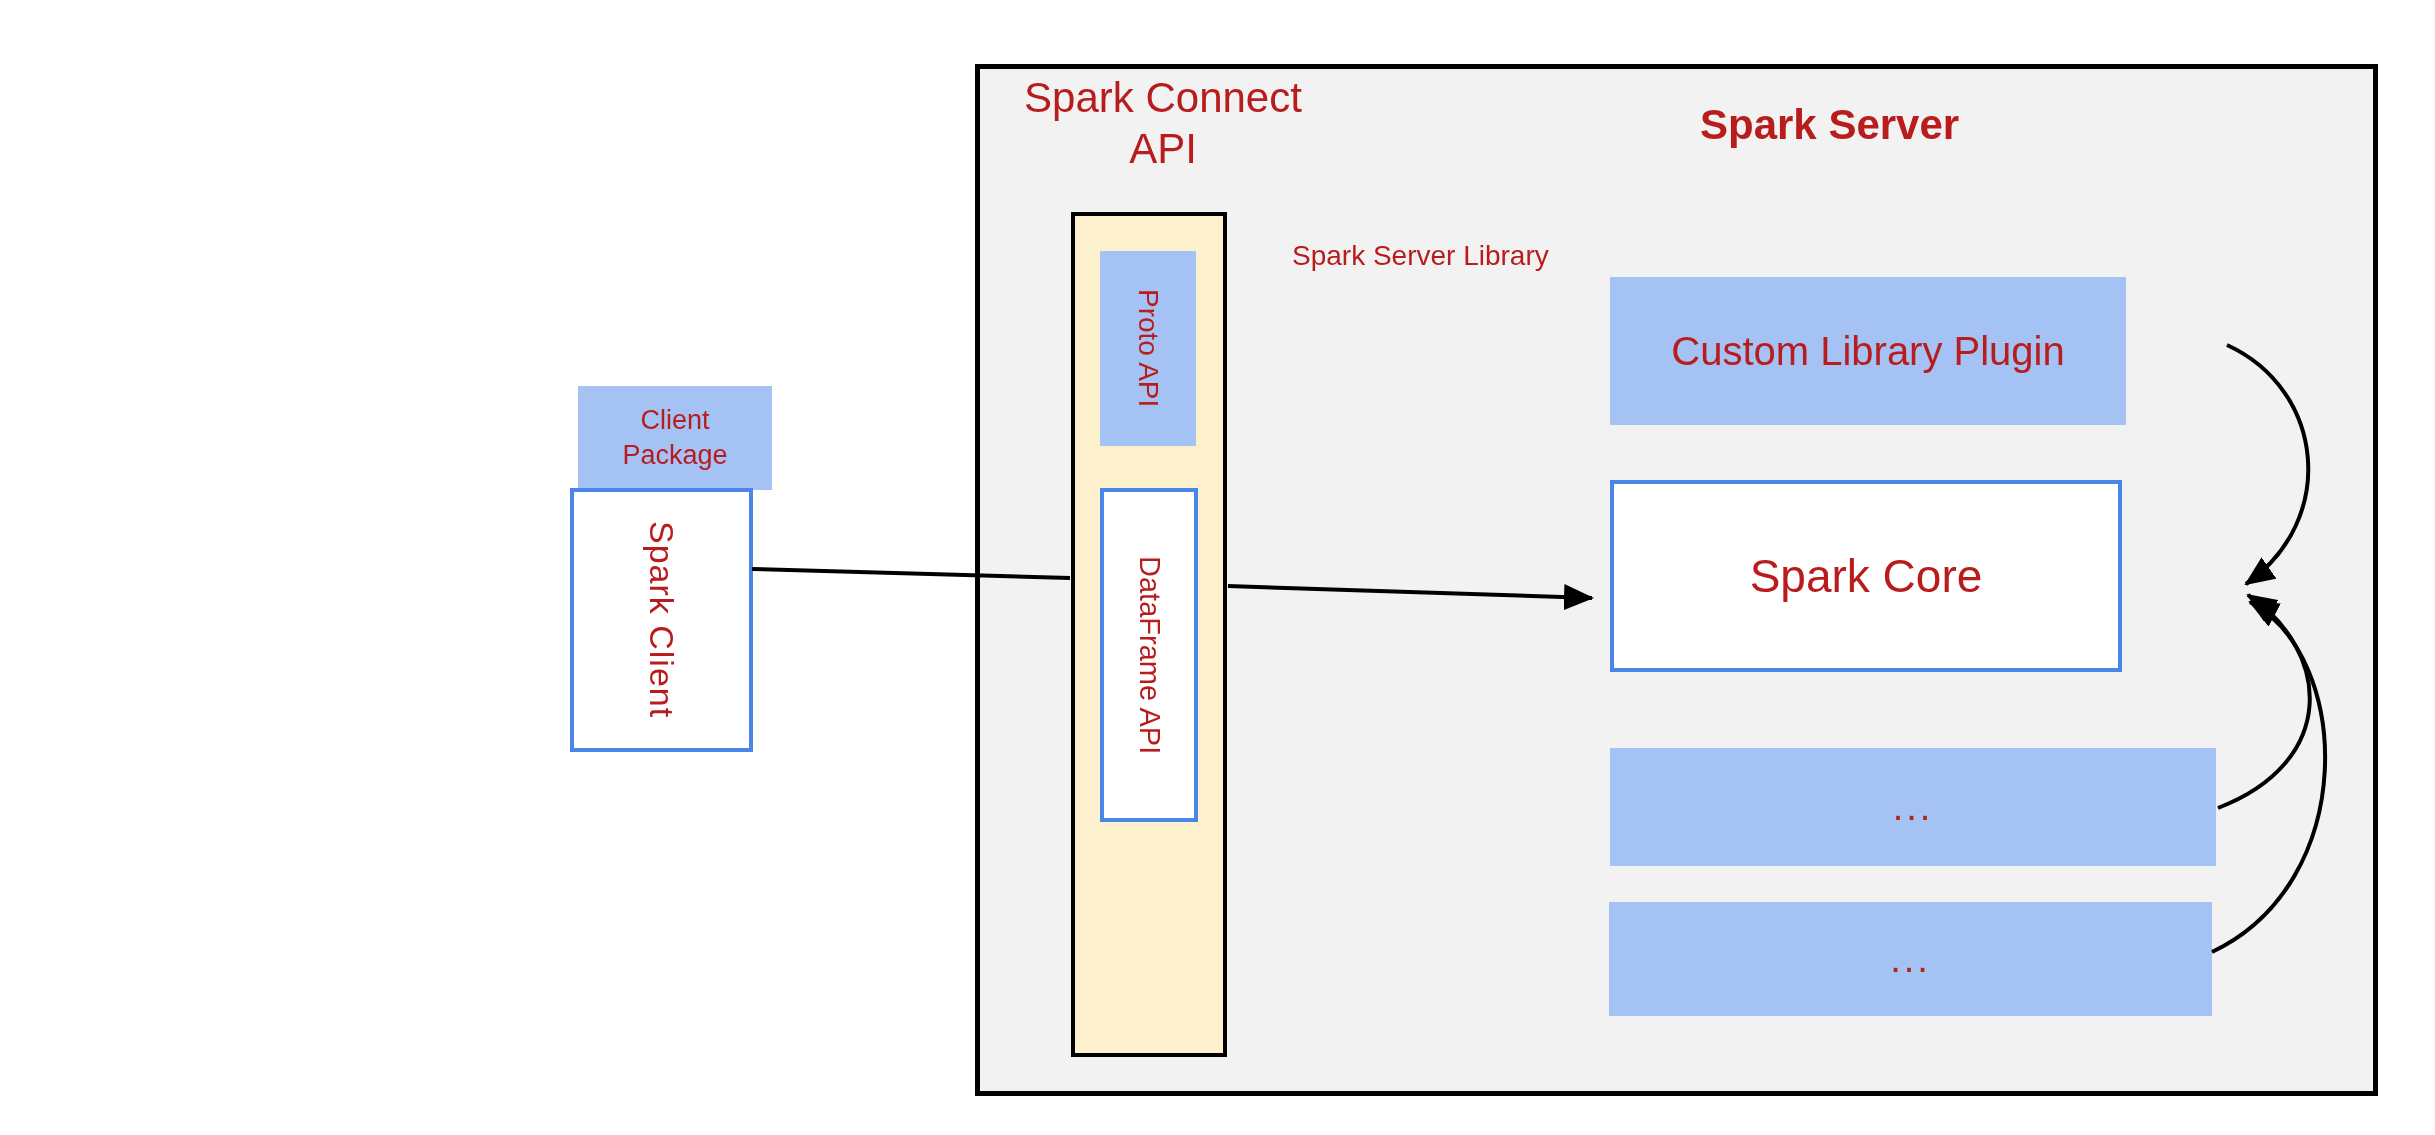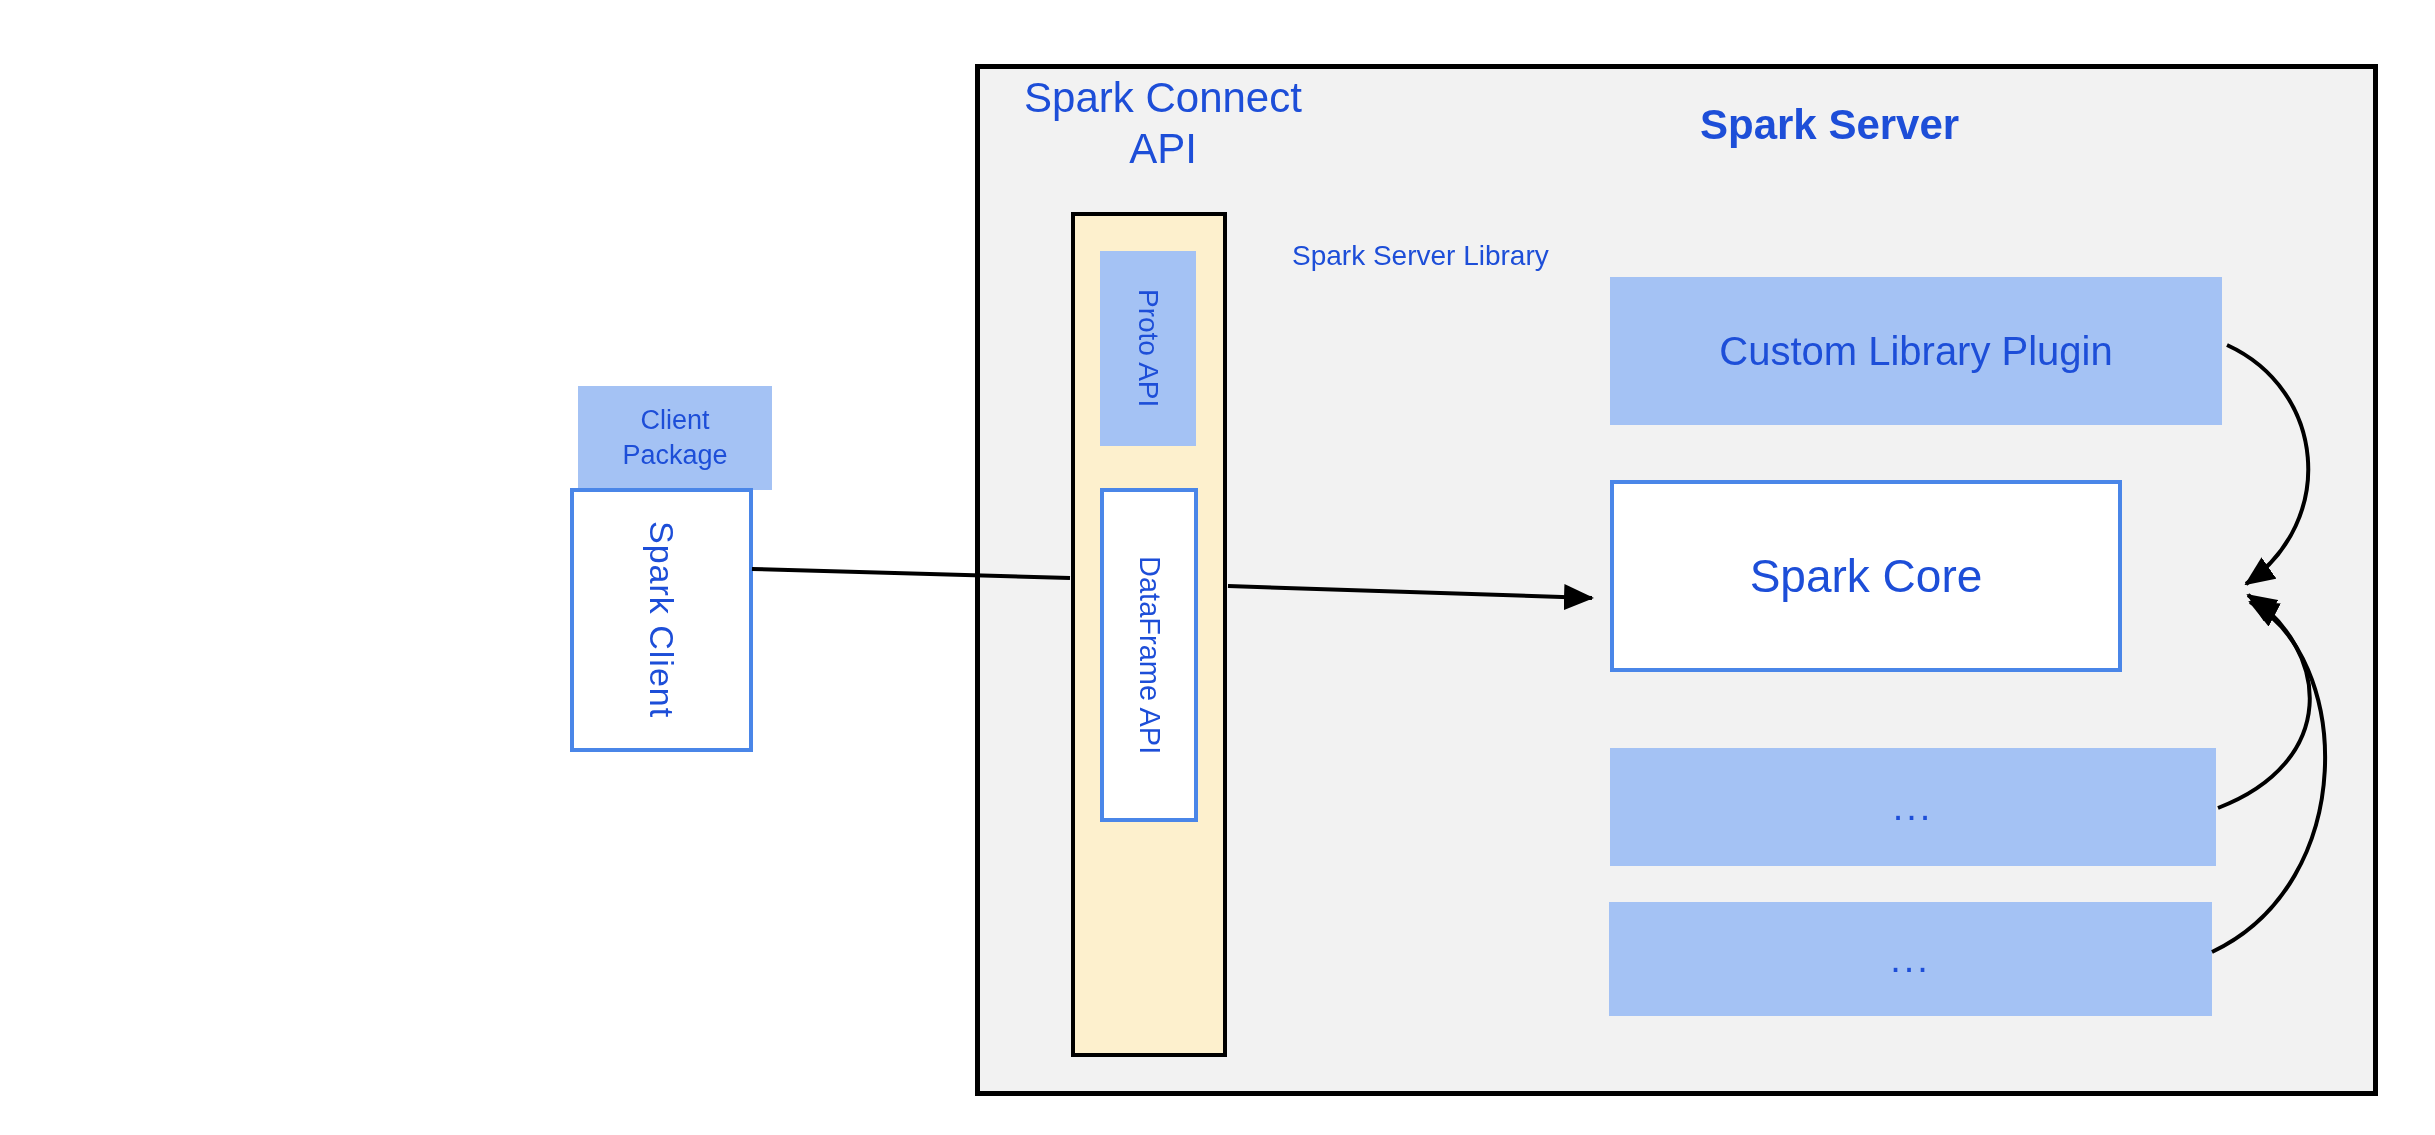--- a/index.html
+++ b/index.html
@@ -2,21 +2,21 @@
 <html><head>
 <meta charset="utf-8">
 <style>
   html, body { margin: 0; padding: 0; background: #ffffff; }
   .canvas {
     position: relative;
     width: 2435px;
     height: 1135px;
     background: #ffffff;
     font-family: "Liberation Sans", sans-serif;
-    color: #1d4ed8;
+    color: #b91c1c;
     overflow: hidden;
   }
   .abs { position: absolute; box-sizing: border-box; }
   .flexc { display: flex; align-items: center; justify-content: center; text-align: center; }
 
   
   .server-container {
     left: 975px; top: 64px; width: 1403px; height: 1032px;
     background: #f2f2f2; border: 5px solid #000000;
   }
@@ -62,21 +62,21 @@
     left: 1700px; top: 101px; width: 320px;
     font-size: 42px; font-weight: bold; 
   }
   .library-label {
     left: 1248px; top: 238px; width: 352px;
     font-size: 28px; line-height: 1.25; text-align: left; margin-left: 44px;
   }
 
   
   .plugin-box {
-    left: 1610px; top: 277px; width: 612px; height: 148px;
+    left: 1610px; top: 277px; width: 516px; height: 148px;
     background: #a4c2f4; font-size: 40px;
   }
   .core-box {
     left: 1610px; top: 480px; width: 512px; height: 192px;
     background: #ffffff; border: 4px solid #4a86e8; font-size: 46px;
   }
   .dots-box-1 {
     left: 1610px; top: 748px; width: 606px; height: 118px;
     background: #a4c2f4; font-size: 38px; letter-spacing: 3px;
   }

